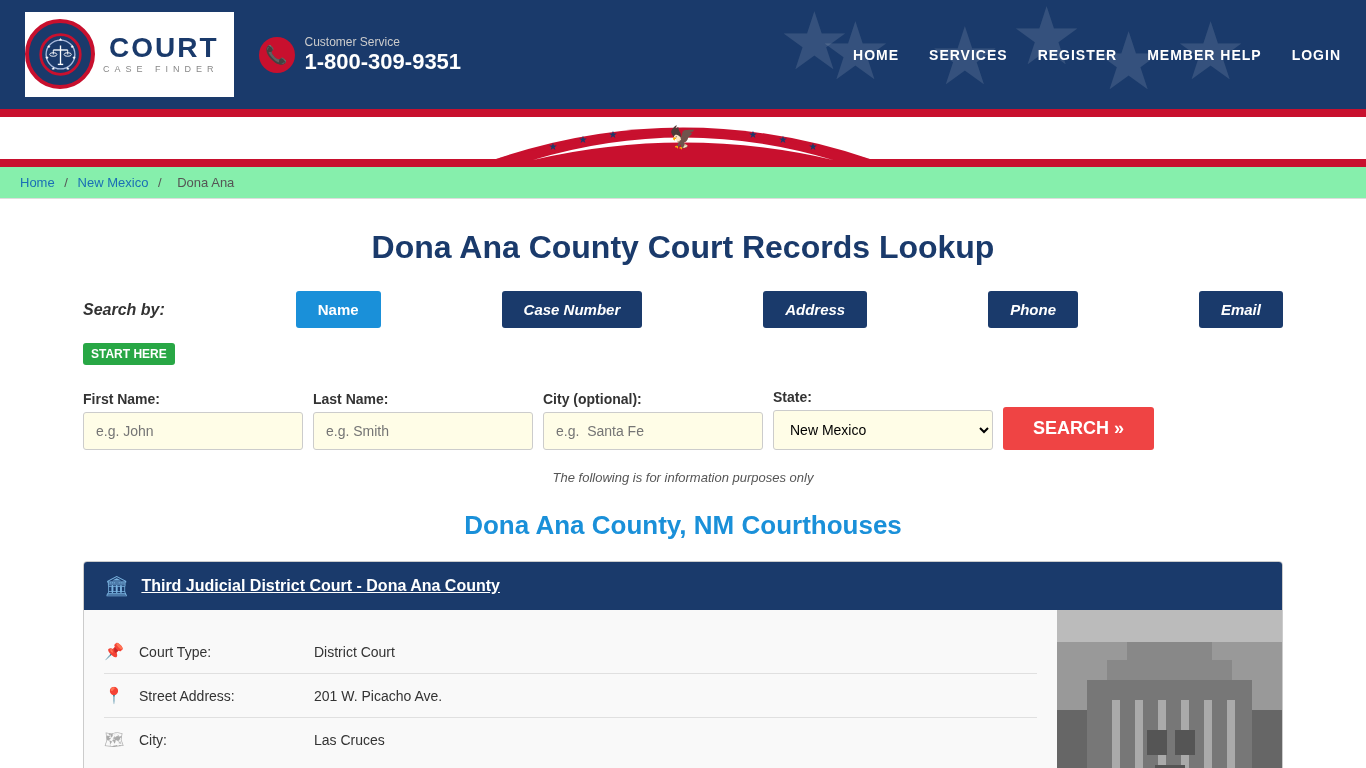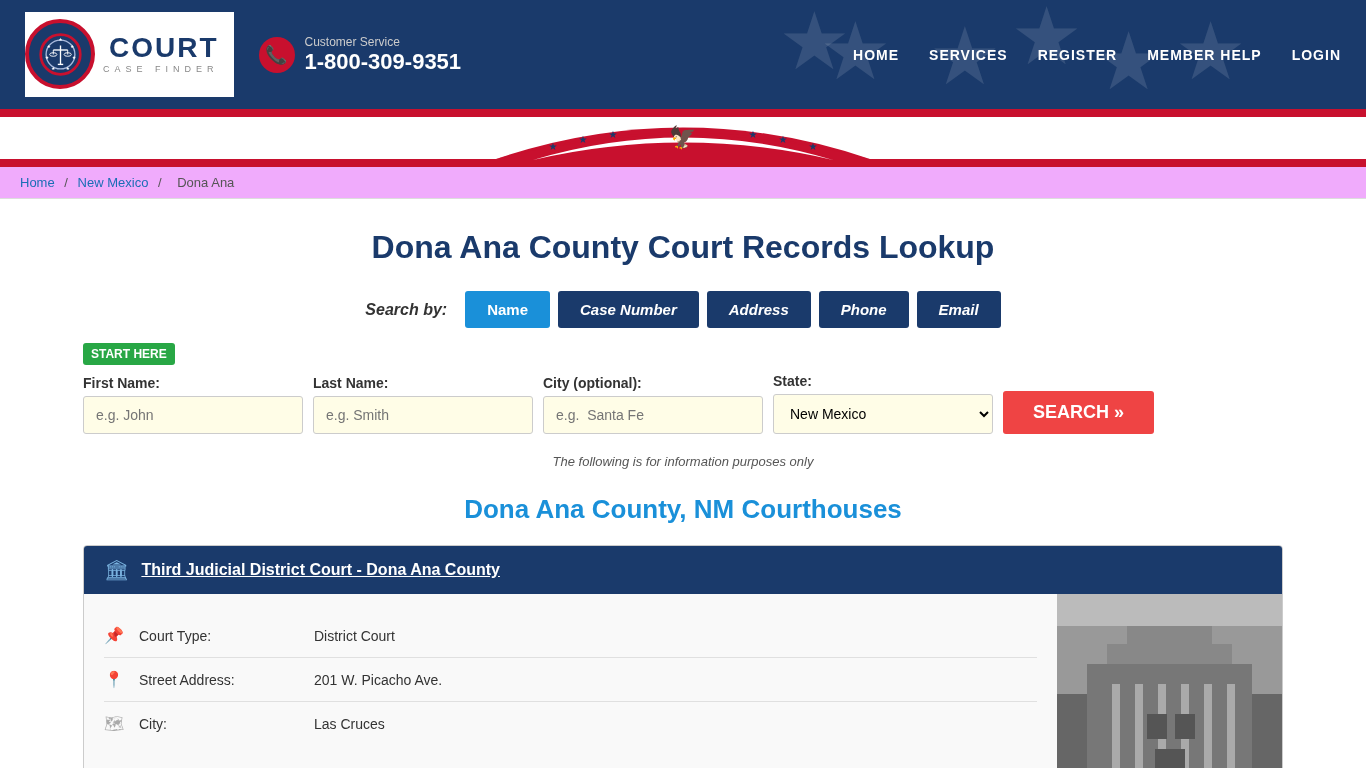--- a/index.html
+++ b/index.html
@@ -39,21 +39,21 @@
     nav a {
       color: #fff;
       text-decoration: none;
       font-size: 14px;
       font-weight: bold;
       letter-spacing: 1px;
     }
 
     
     .breadcrumb-bar {
-      background: #f0abfc;
+      background: #86efac;
       border-bottom: 1px solid #ddd;
       padding: 8px 20px;
       font-size: 13px;
     }
     .breadcrumb-bar a { color: #1a6eb5; text-decoration: none; }
     .breadcrumb-bar span { color: #555; margin: 0 6px; }
 
     
     .main-content {
       max-width: 1280px;
@@ -66,21 +66,21 @@
       font-size: 32px;
       font-weight: 900;
       color: #1a3a6b;
       margin-bottom: 25px;
     }
 
     
     .search-by-row {
       display: flex;
       align-items: center;
-      justify-content: center;
+      justify-content: space-between;
       gap: 8px;
       margin-bottom: 15px;
     }
     .search-by-label {
       font-size: 16px;
       font-style: italic;
       font-weight: bold;
       color: #333;
       margin-right: 10px;
     }
@@ -98,21 +98,21 @@
 
     
     .start-here {
       display: inline-block;
       background: #28a745;
       color: #fff;
       font-size: 12px;
       font-weight: bold;
       padding: 4px 8px;
       border-radius: 3px;
-      margin-bottom: 8px;
+      margin-bottom: 24px;
     }
 
     
     .search-form {
       display: flex;
       align-items: flex-end;
       gap: 10px;
       margin-bottom: 20px;
     }
     .form-group {

